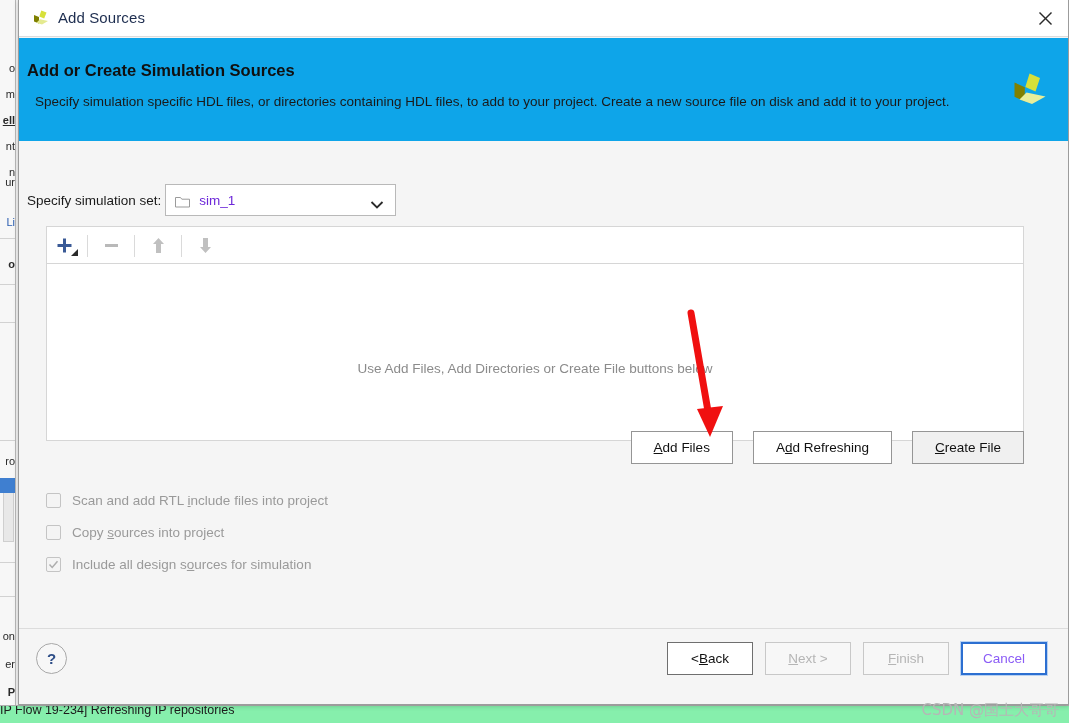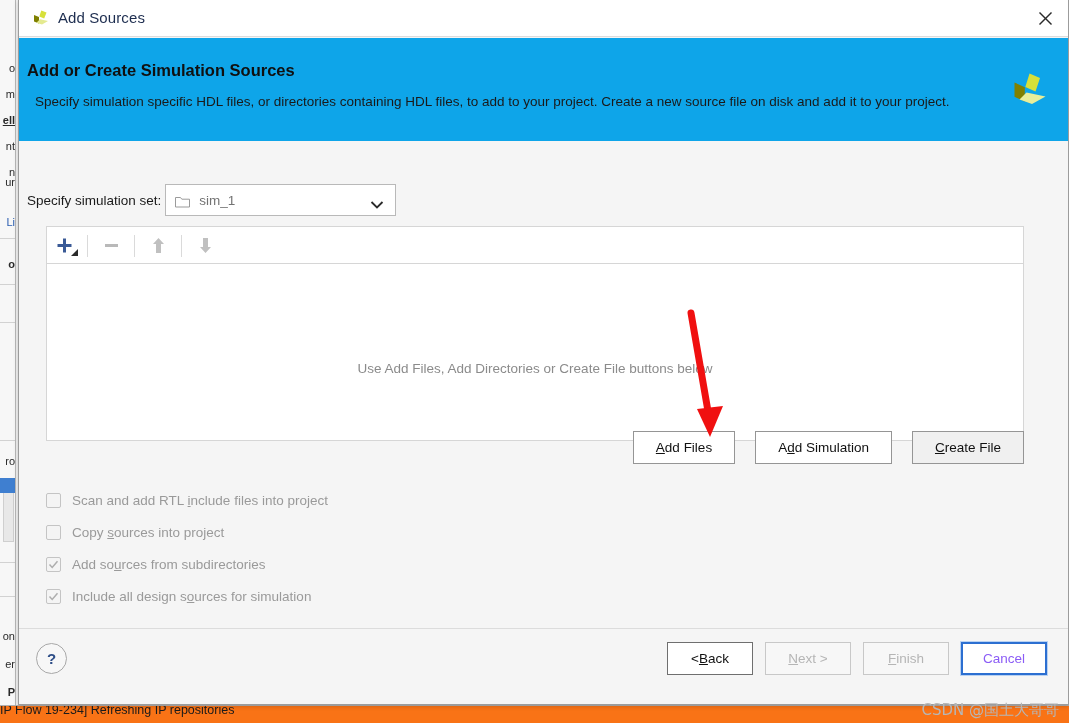--- a/index.html
+++ b/index.html
@@ -49,21 +49,21 @@
   .bg-rsel {
     position: absolute; left: 1px; width: 15px; height: 12px; background: #3f7fd0;
   }
   .bg-rdot {
     position: absolute; width: 6px; height: 6px;
   }
 
   
   #bg-status {
     position: absolute; left: 0; bottom: 0; width: 1069px; height: 18px;
-    background: #f97316; border-top: 1px solid #b0b0b0;
+    background: #86efac; border-top: 1px solid #b0b0b0;
     overflow: hidden;
   }
   #bg-status .txt {
     position: absolute; left: 0px; top: -3px;
     font-size: 12.5px; color: #1b1b1b; white-space: nowrap;
   }
 
   
   #dialog {
     position: absolute; left: 18px; top: 0px;
@@ -117,21 +117,21 @@
     position: absolute; left: 8px; top: 43px;
     display: flex; align-items: center;
   }
   .simset-label { font-size: 13.5px; color: #1a1a1a; margin-right: 4px; }
   .simset-combo {
     position: relative; width: 231px; height: 32px;
     background: #ffffff; border: 1px solid #b9b9b9;
     display: flex; align-items: center; cursor: pointer;
   }
   .folder-icon { margin-left: 9px; width: 15px; height: 12px; flex: none; }
-  .simset-value { margin-left: 9px; font-size: 13.5px; color: #737373; }
+  .simset-value { margin-left: 9px; font-size: 13.5px; color: #6d28d9; }
   .combo-caret { position: absolute; right: 11px; top: 11px; }
 
   
   #list-toolbar {
     position: absolute; left: 27px; top: 85px; width: 978px; height: 38px;
     background: #ffffff; border: 1px solid #d6d6d6; border-bottom: none;
     display: flex; align-items: center;
   }
   .tb-btn {
     position: relative; width: 34px; height: 36px;
@@ -357,49 +357,41 @@
 
     <div id="src-buttons">
       <div class="src-btn">
         <span></span>
           <span class="u">A</span>
           <span>dd Files</span>
       </div>
       <div class="src-btn">
         <span>A</span>
           <span class="u">d</span>
-          <span>d Simulation</span>
+          <span>d Refreshing</span>
       </div>
       <div class="src-btn hover">
         <span></span>
           <span class="u">C</span>
           <span>reate File</span>
       </div>
     </div>
 
     <div id="check-list">
 
       <div class="chk-row">
         <span class="chk-box"></span>
         <span class="chk-label"><span>Scan and add RTL </span><span class="u">i</span><span>nclude files into project</span></span>
       </div>
 
       <div class="chk-row">
         <span class="chk-box"></span>
         <span class="chk-label"><span>Copy </span><span class="u">s</span><span>ources into project</span></span>
       </div>
 
-      <div class="chk-row">
-        <span class="chk-box">
-          <svg width="11" height="11" viewBox="0 0 11 11">
-            <polyline points="1.5,5.5 4.2,8.4 9.5,2.2" fill="none" stroke="#adadad" stroke-width="1.5"></polyline>
-          </svg>
-        </span>
-        <span class="chk-label"><span>Add so</span><span class="u">u</span><span>rces from subdirectories</span></span>
-      </div>
 
       <div class="chk-row">
         <span class="chk-box">
           <svg width="11" height="11" viewBox="0 0 11 11">
             <polyline points="1.5,5.5 4.2,8.4 9.5,2.2" fill="none" stroke="#adadad" stroke-width="1.5"></polyline>
           </svg>
         </span>
         <span class="chk-label"><span>Include all design s</span><span class="u">o</span><span>urces for simulation</span></span>
       </div>
 

